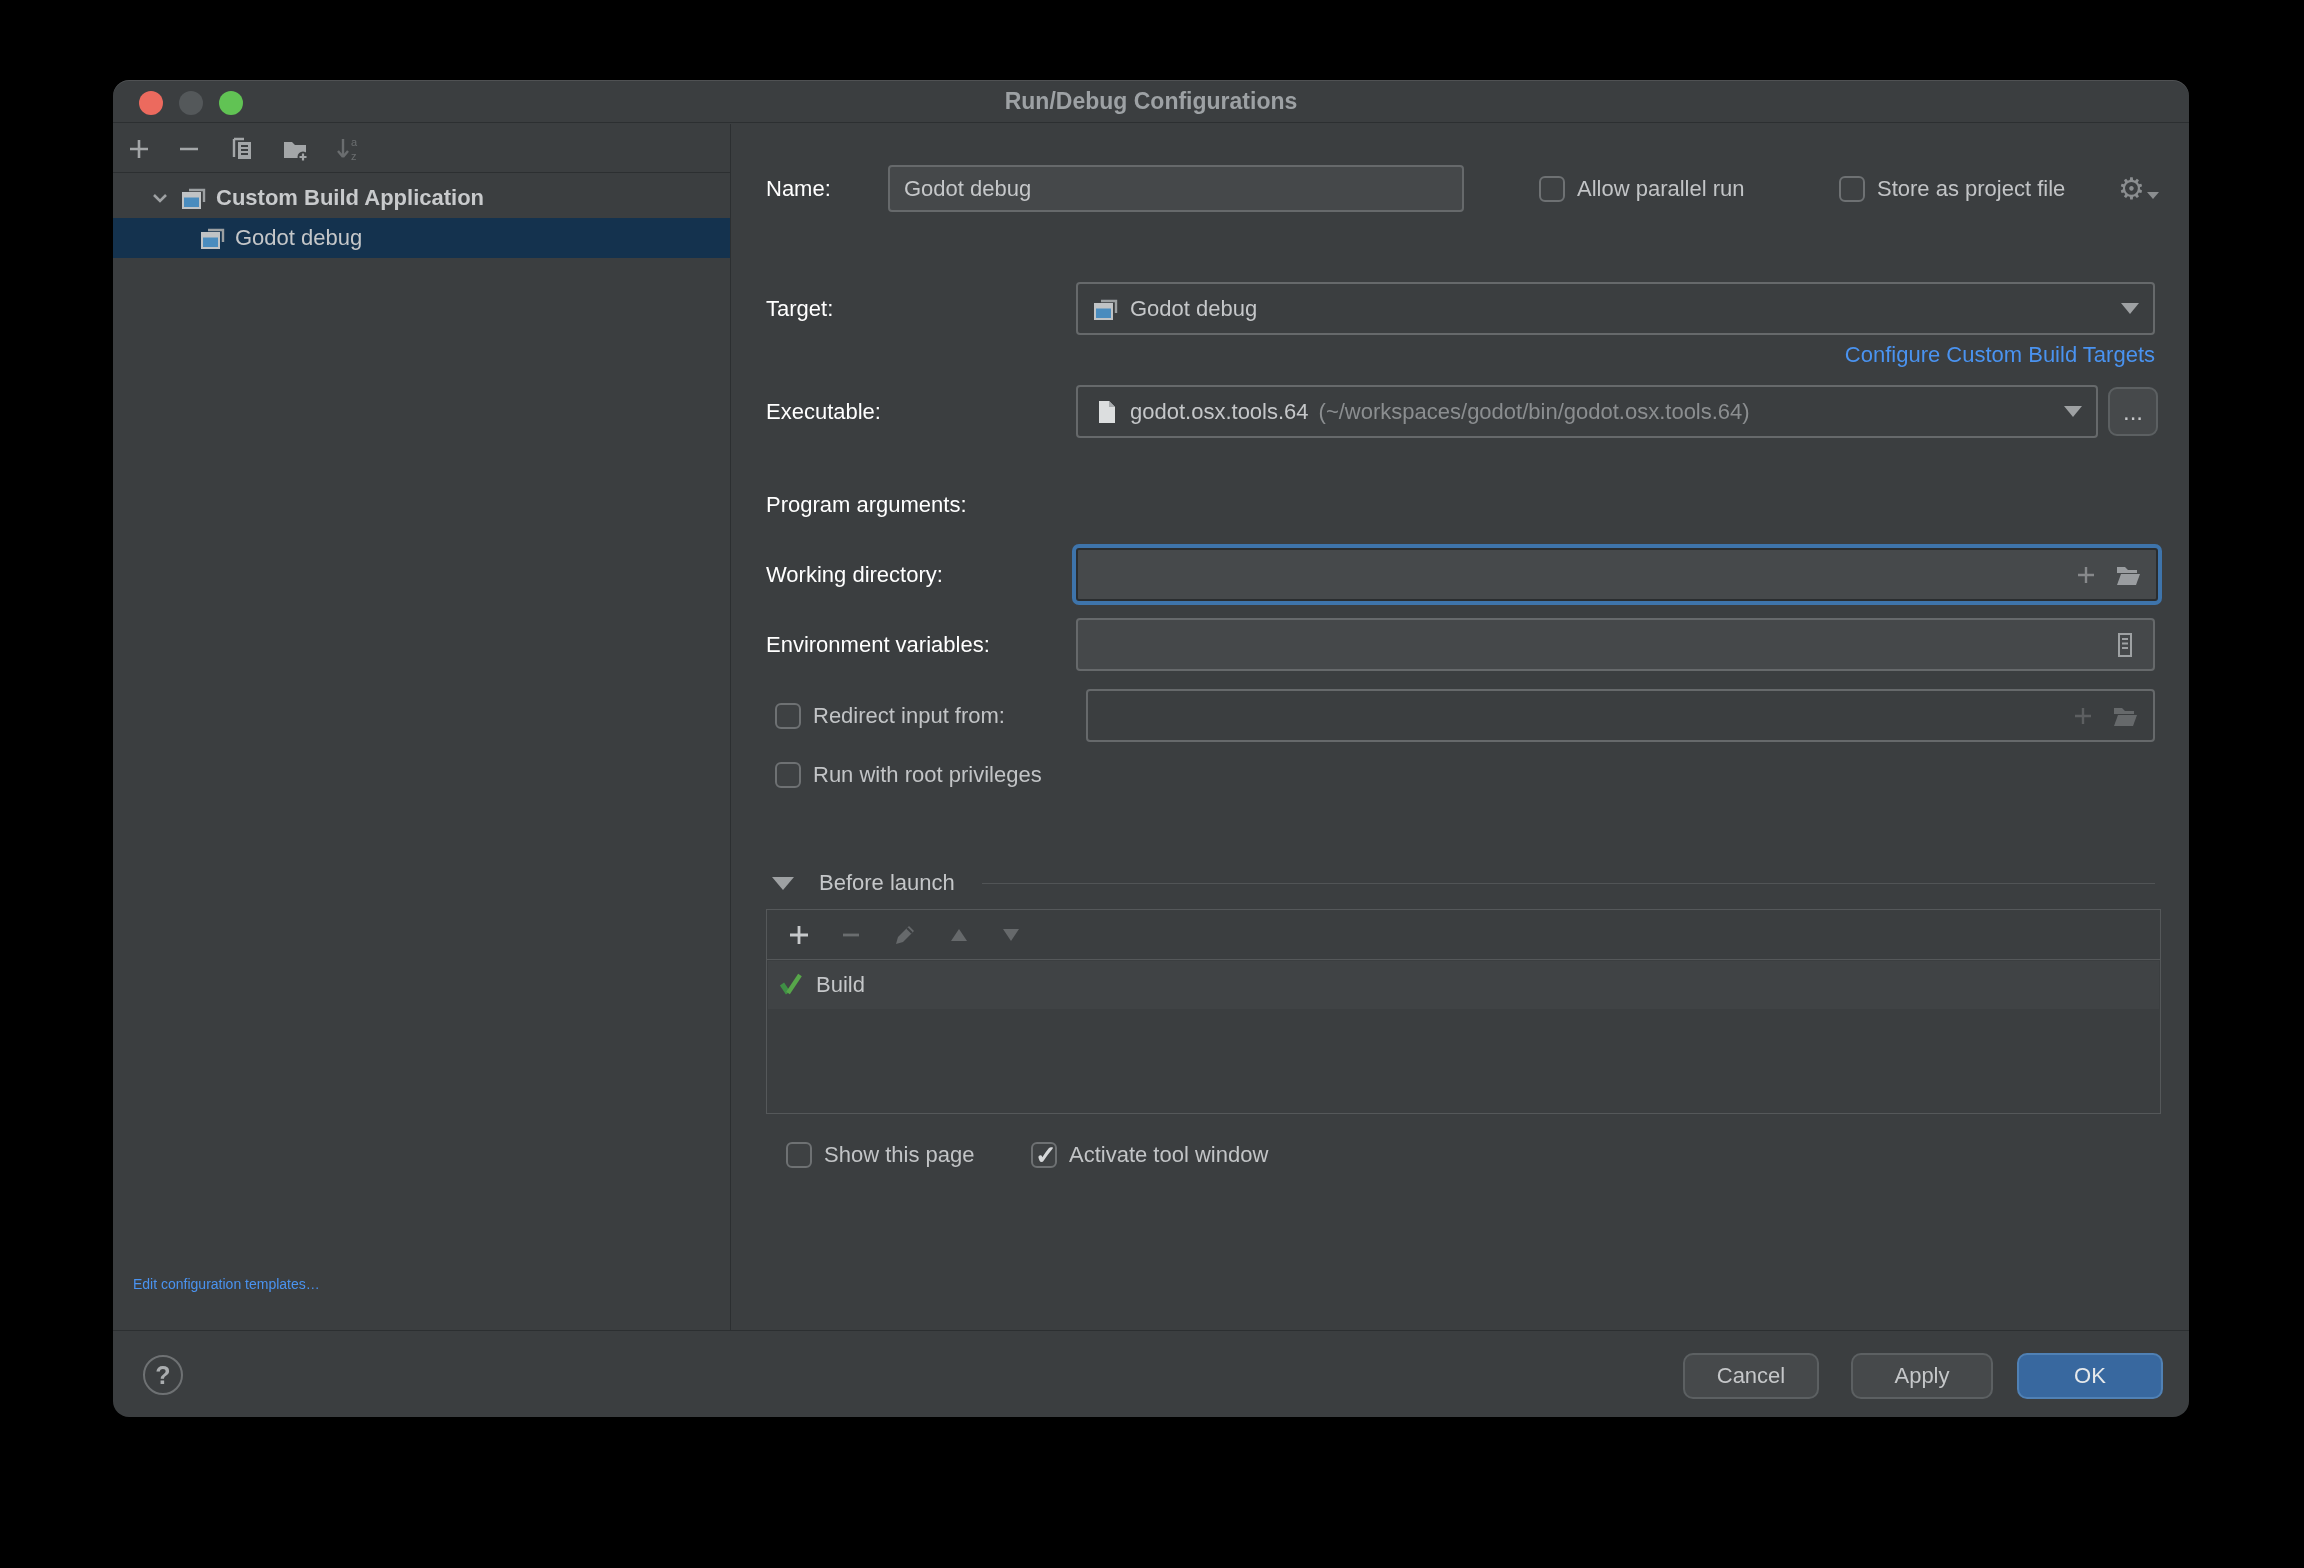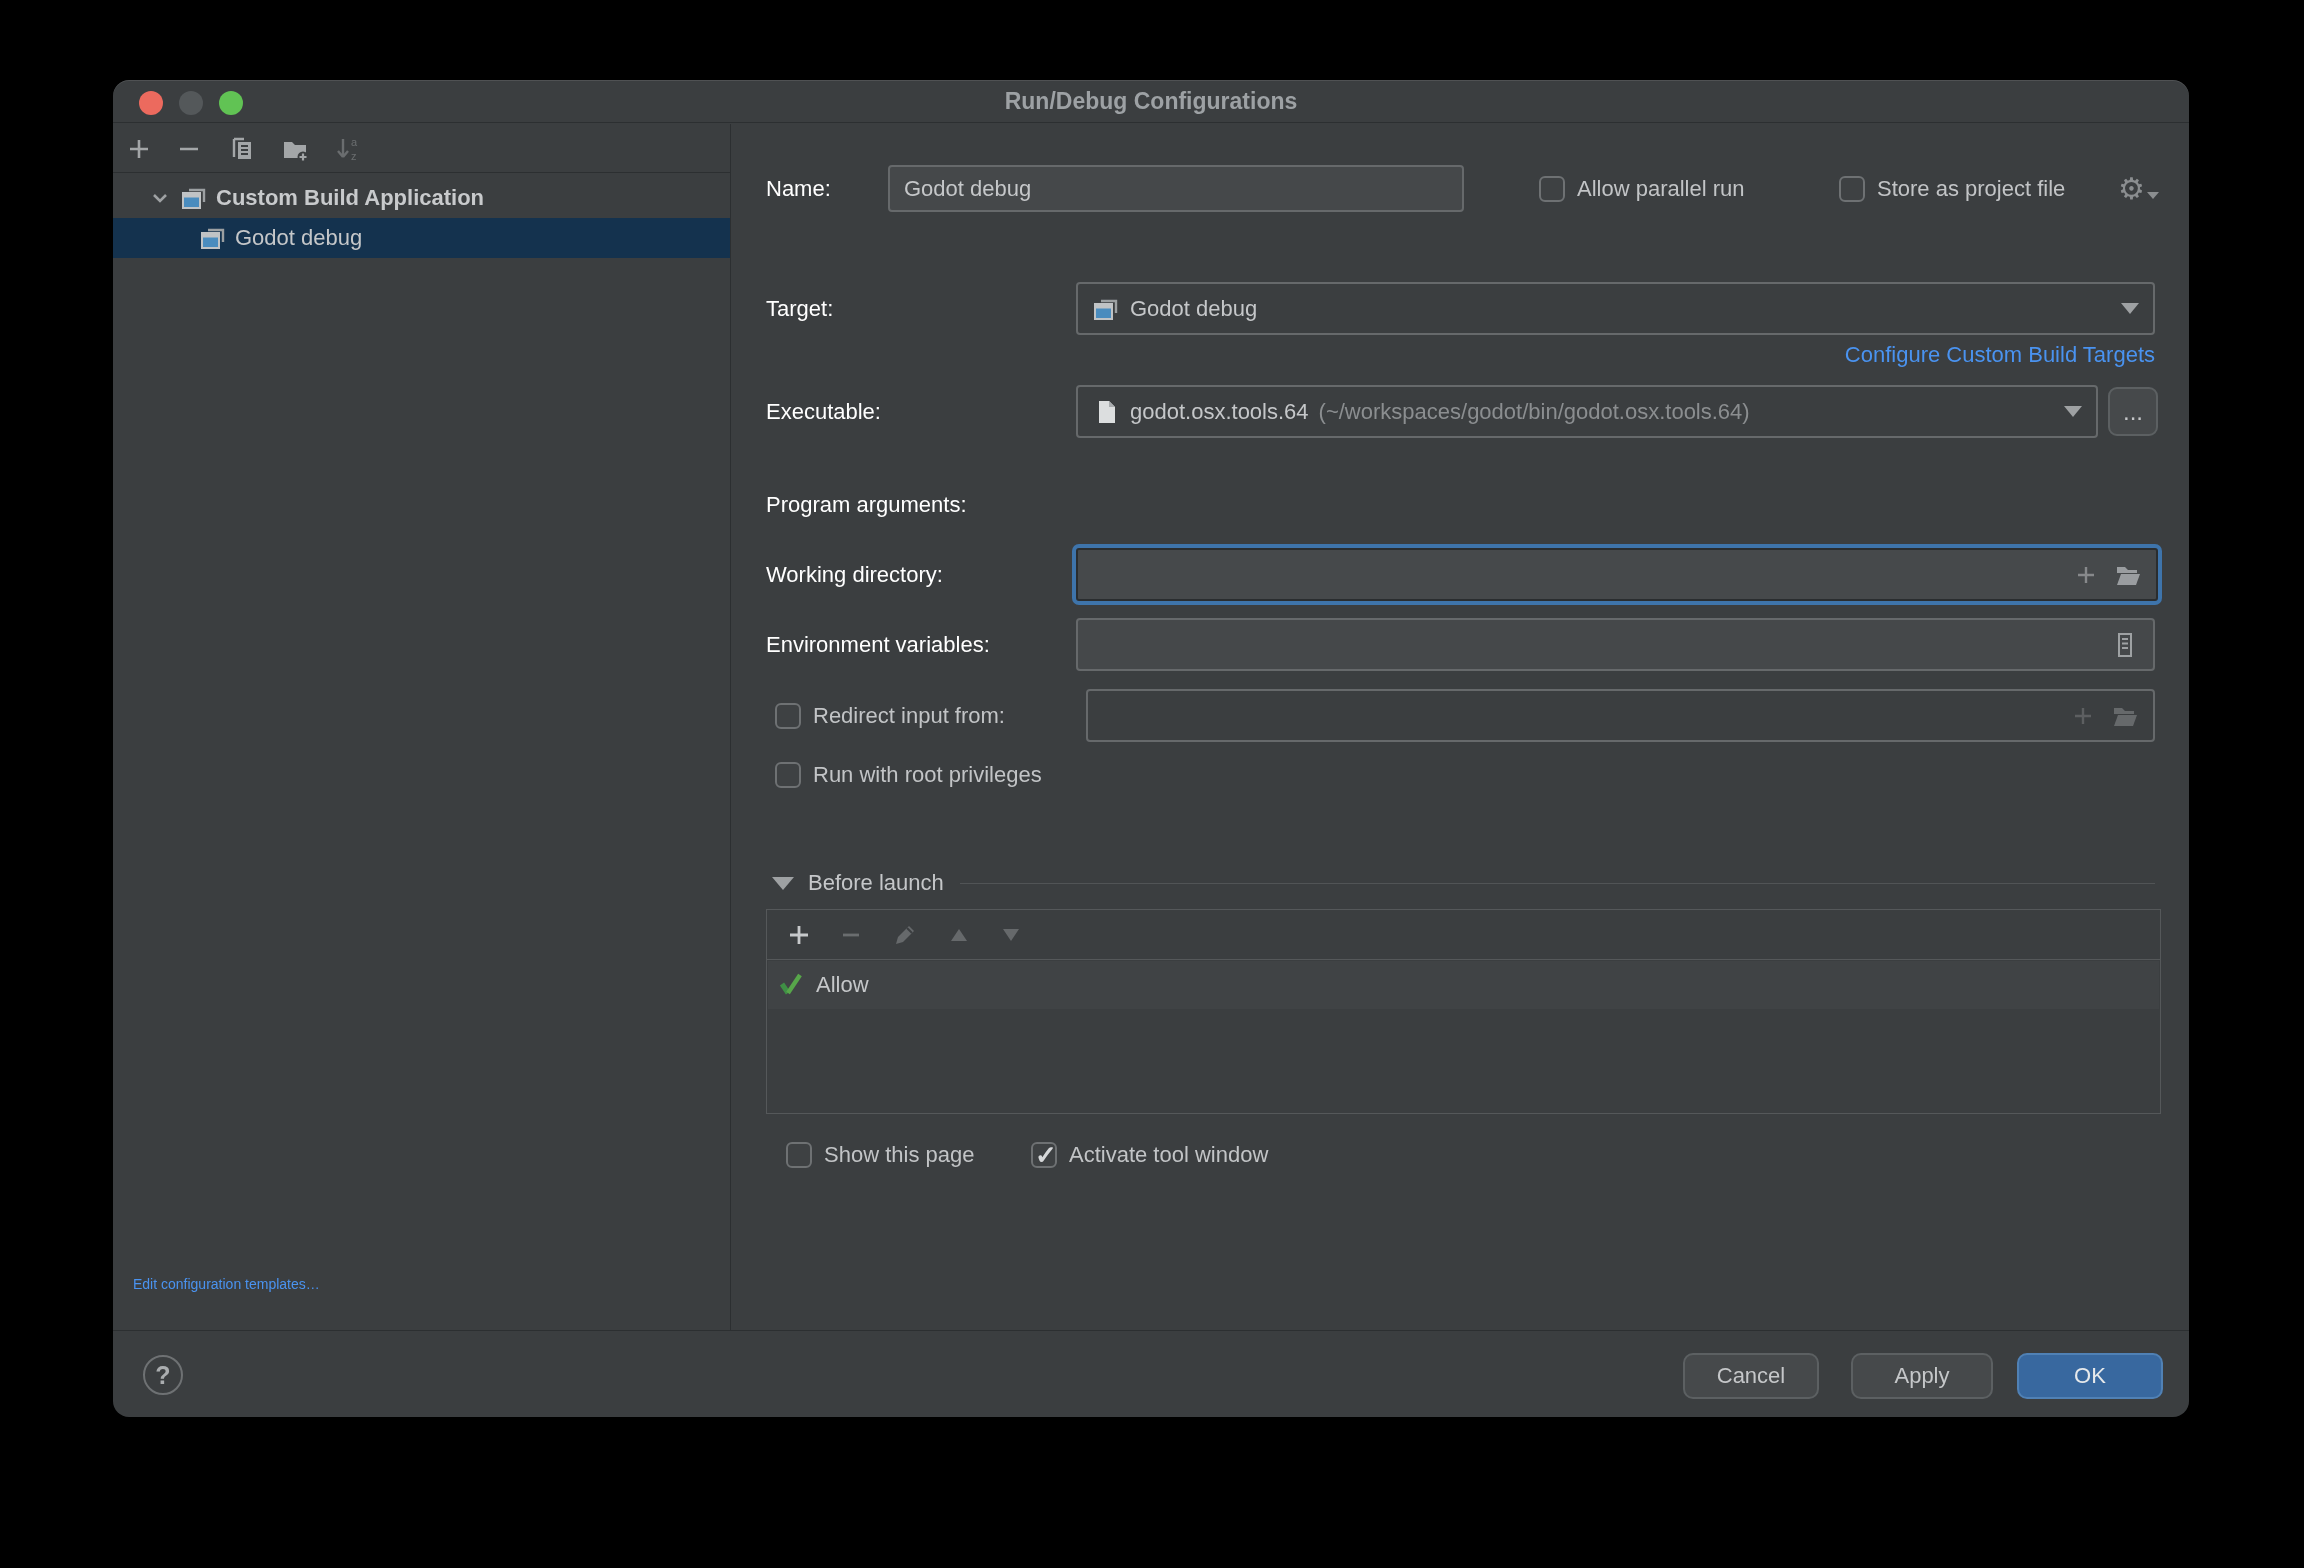--- a/index.html
+++ b/index.html
@@ -68,21 +68,21 @@
   #row-args .field { left:310px; width:1079px; }
   #row-workdir  { top:424px; height:53px; }
   #row-workdir .field { left:310px; width:1082px; border:2px solid #2a2d2f;
     box-shadow:0 0 0 4px #3e74ab; background:#46494b; border-radius:3px; }
   #row-env      { top:494px; height:53px; }
   #row-env .field { left:310px; width:1079px; }
   #row-redirect { top:565px; height:53px; }
   #row-redirect .field { left:320px; width:1069px; background:transparent; }
   #row-root     { top:635px; height:32px; }
   
-  #before-header { top:744px; height:30px; display:flex; align-items:center; }
+  #before-header { top:744px; height:30px; display:flex; align-items:center;gap:11px; }
   #before-tri { width:0; height:0; border-left:11px solid transparent; border-right:11px solid transparent;
     border-top:13px solid #9ea1a3; margin:0 14px 0 6px; }
   #before-line { flex:1; border-top:1px solid #515456; margin-left:16px; }
   #before-box { top:785px; height:205px; width:1395px; border:1px solid #55585a; }
   #bl-toolbar { position:absolute; left:0; top:0; right:0; height:50px; border-bottom:1px solid #55585a; }
   #bl-toolbar .tb-icon { top:11px; }
   #bl-item { position:absolute; left:1px; top:51px; right:1px; height:48px; background:#404345;
     display:flex; align-items:center; padding-left:10px; }
   #row-pages { top:1017px; height:28px; }
   
@@ -338,21 +338,21 @@
             </svg>
         </span>
       </div>
       <div id="bl-item">
         <span style="width:28px;height:28px;margin-right:10px">
           <svg viewBox="0 0 28 28">
             <path d="M4 13l6 9" stroke="#3f8f45" stroke-width="5" fill="none"></path>
             <path d="M10 22L22 4" stroke="#57a64a" stroke-width="4.4" fill="none"></path>
           </svg>
         </span>
-        <span>Allow</span>
+        <span>Build</span>
       </div>
     </div>
 
     <div class="row" id="row-pages">
       <div class="inline-ck" style="left:20px">
         <span class="checkbox"></span>
         <span class="ck-label">Show this page</span>
       </div>
       <div class="inline-ck" style="left:265px">
         <span class="checkbox checked"></span>

